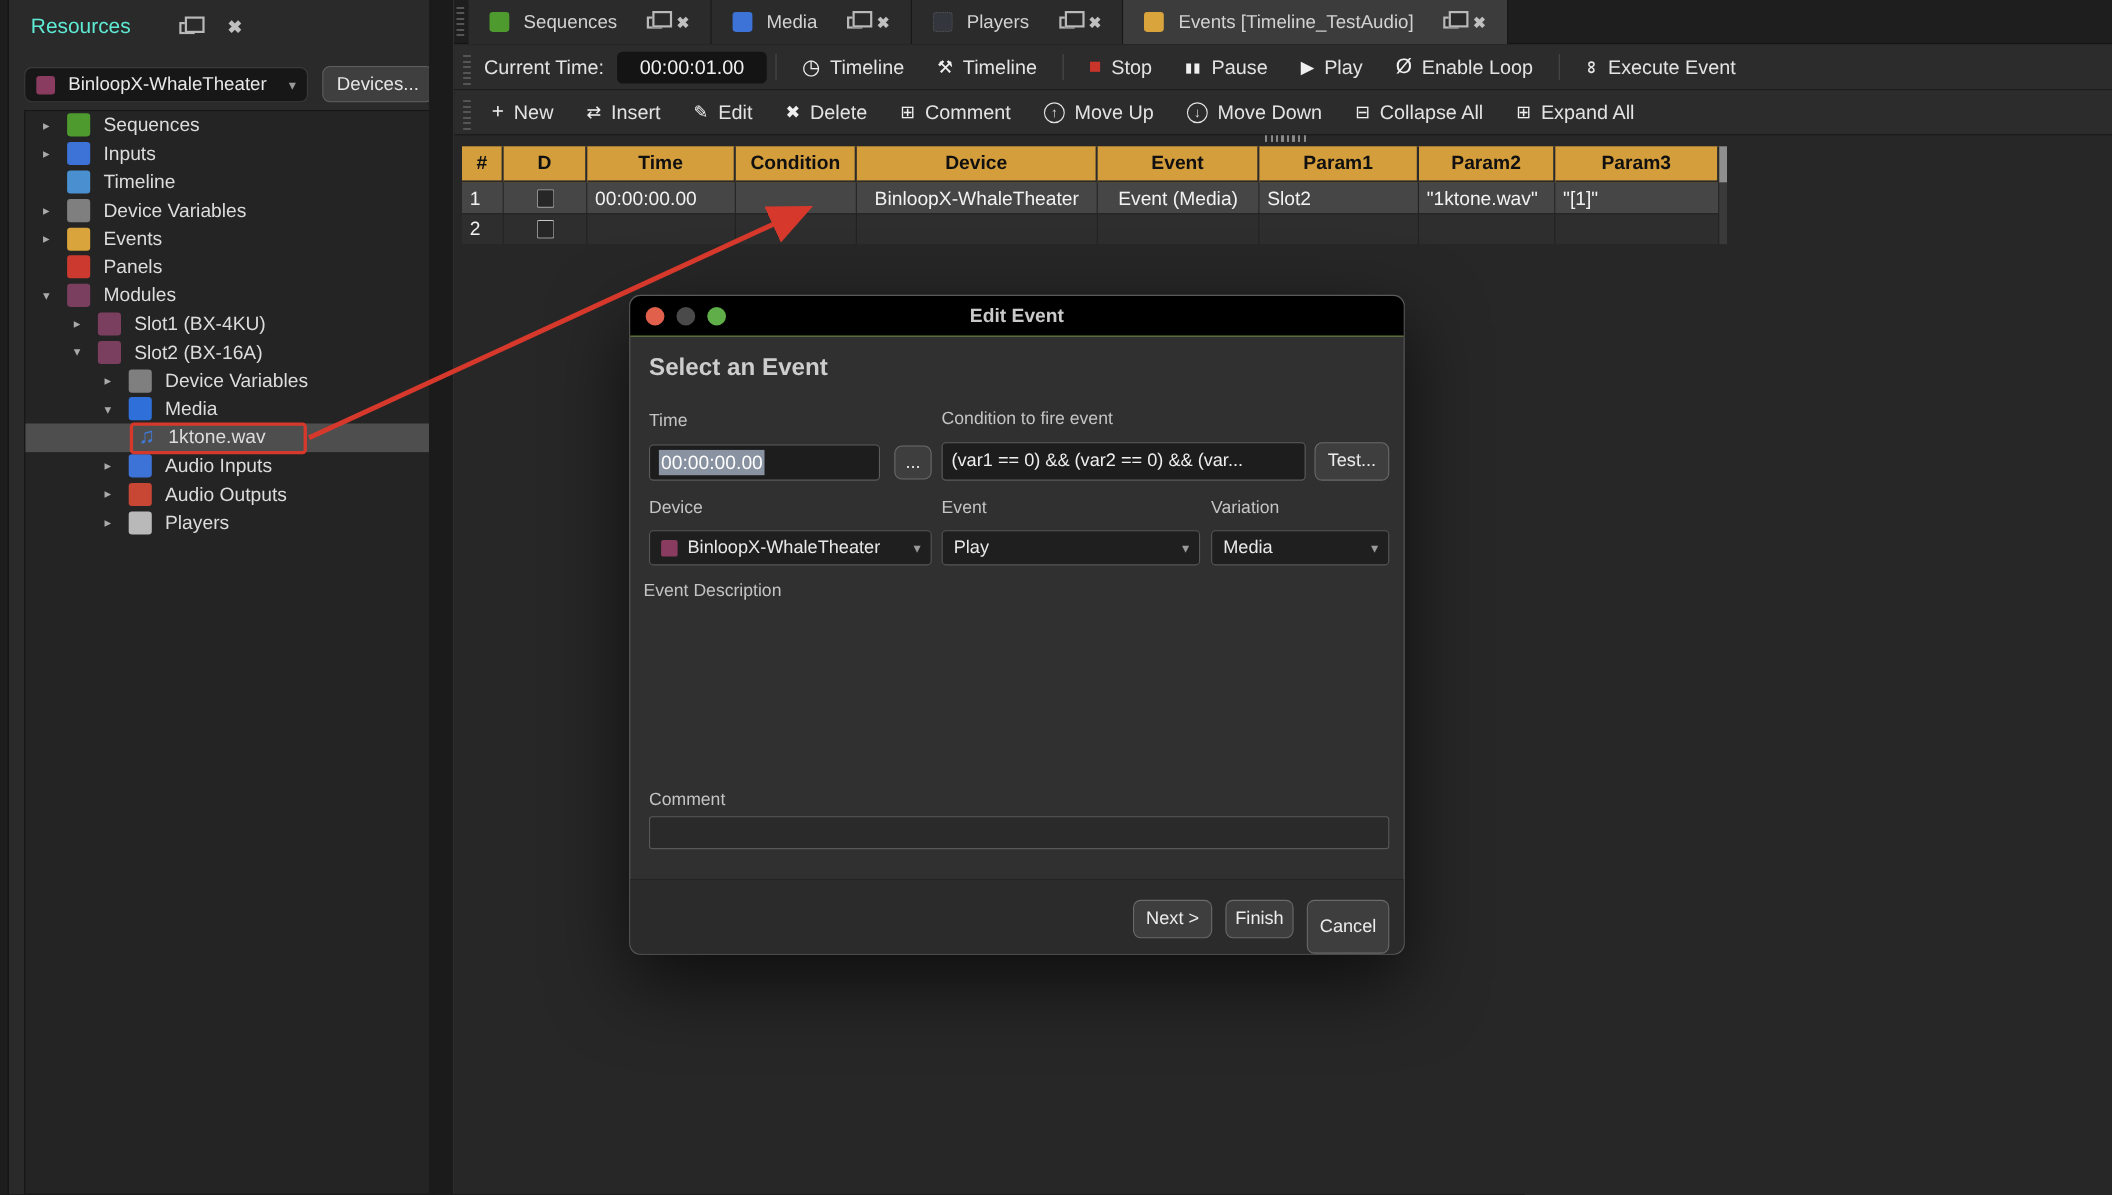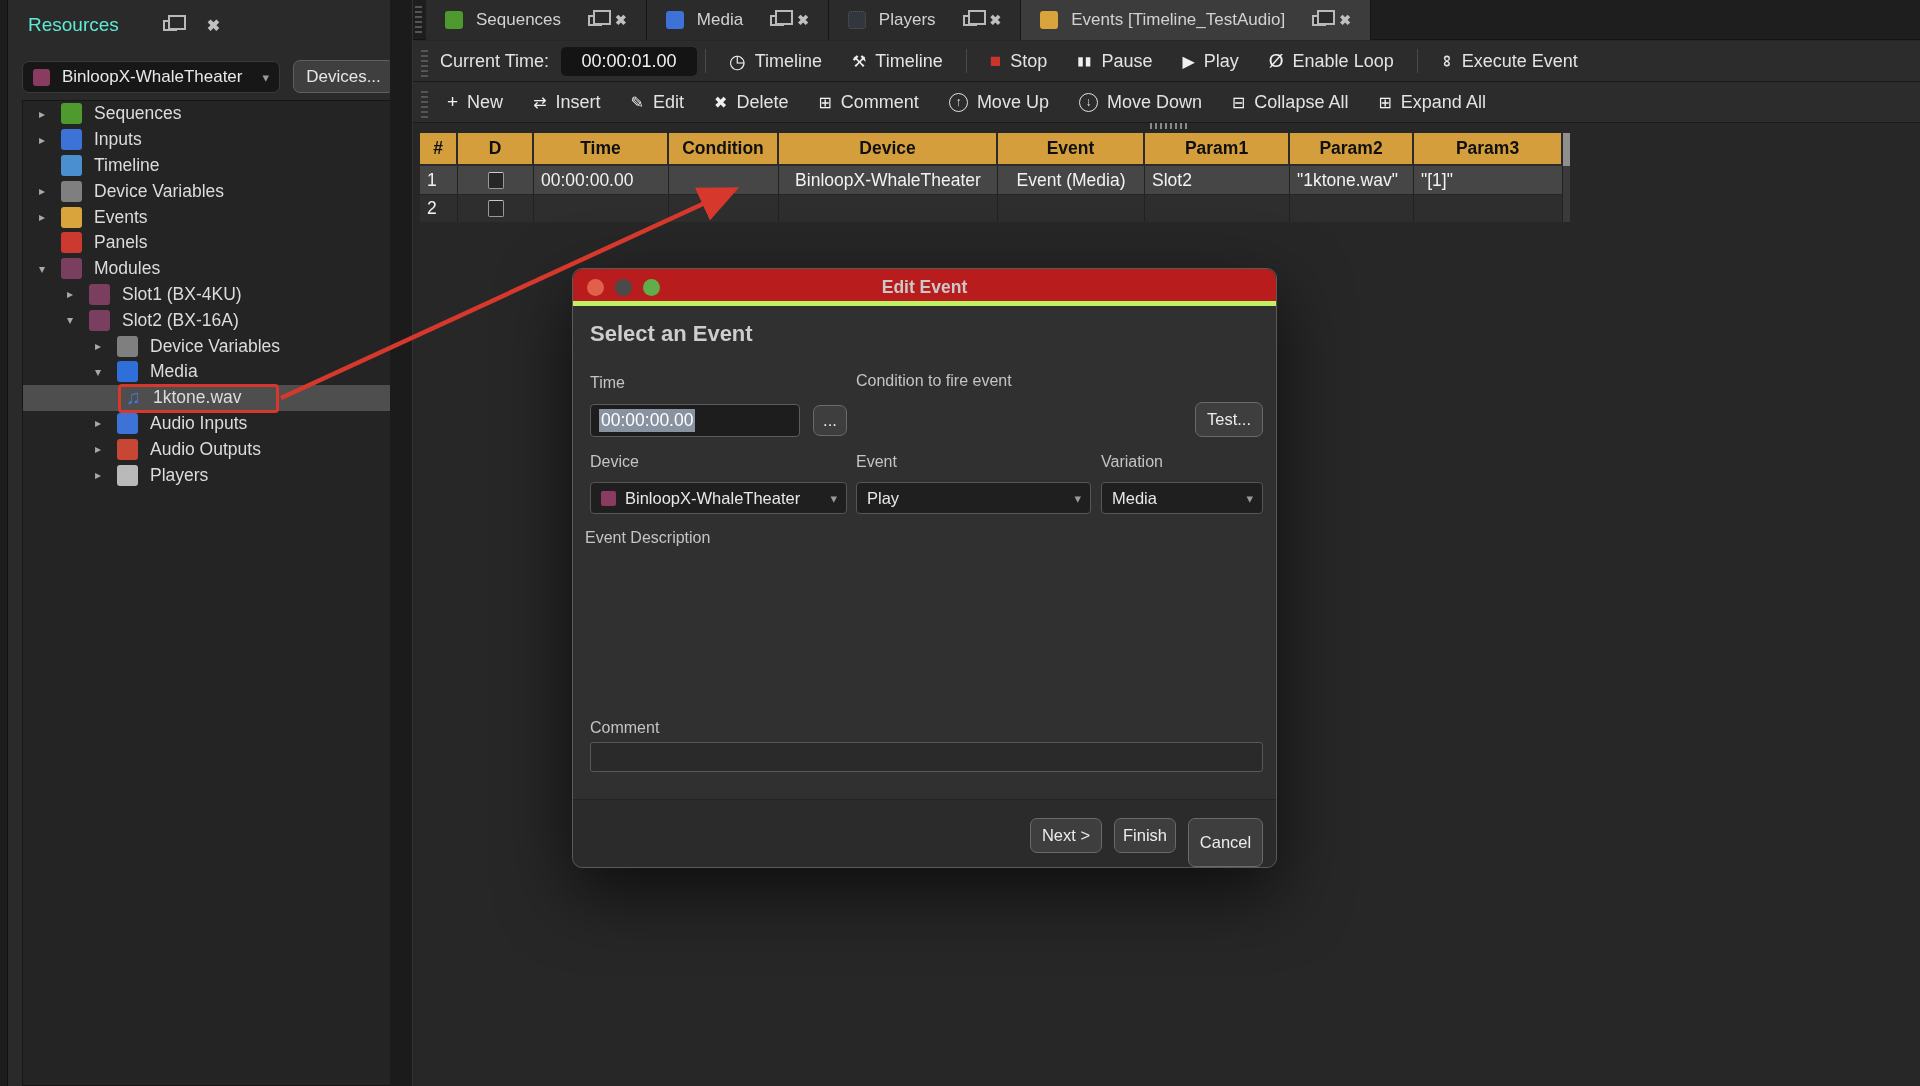--- a/index.html
+++ b/index.html
@@ -81,22 +81,22 @@
   .hdr-end { position:absolute; left:1563px; top:133px; width:7px; height:33px; background:#8f8f8f; }
   .row-end { position:absolute; left:1563px; top:166px; width:7px; height:56px; background:#3a3a3a; }
 
   
   .hl-box { position:absolute; left:118px; top:384px; width:161px; height:29px; border:3px solid #d6392c; border-radius:4px; z-index:61; }
   #overlay { position:absolute; left:0; top:0; width:1920px; height:1086px; z-index:60; pointer-events:none; }
 
   
   .dialog { position:absolute; left:572px; top:268px; width:705px; height:600px; background:#303030;
             border:1px solid #5a5a5a; border-radius:10px; box-shadow:0 25px 70px rgba(0,0,0,.65); z-index:50; }
-  .dlg-titlebar { position:absolute; left:0; top:0; right:0; height:37px; background:#b91c1c;
-                  border-bottom:5px solid #bef264; border-radius:10px 10px 0 0; }
+  .dlg-titlebar { position:absolute; left:0; top:0; right:0; height:37px; background:#000000;
+                  border-bottom:1px solid #bef264; border-radius:10px 10px 0 0; }
   .light { position:absolute; top:10px; width:17px; height:17px; border-radius:50%; }
   .light.red { left:14px; background:#e0604c; } .light.gray { left:42px; background:#4a4a4a; } .light.green { left:70px; background:#5fae49; }
   .dlg-title { position:absolute; left:0; right:0; top:0; height:37px; display:flex; align-items:center; justify-content:center;
                font-size:17.5px; font-weight:bold; color:#c9c9c9; }
   .dlg-heading { position:absolute; left:17px; top:52px; font-size:22px; font-weight:bold; color:#cdcdcd; }
   .dlg-label { position:absolute; font-size:16px; color:#c4c4c4; }
   .dlg-input { position:absolute; background:#1d1d1d; border:1px solid #5c5c5c; border-radius:4px; color:#eee; font-size:17.5px;
                display:flex; align-items:center; padding:0 8px; white-space:nowrap; overflow:hidden; }
   .seltext { background:#8892a1; color:#fff; padding:1px 2px; }
   .dlg-btn { position:absolute; background:#3e3e3e; border:1px solid #6a6a6a; border-radius:7px; color:#ececec; font-size:16.5px;
@@ -372,20 +372,21 @@
     </div>
     <div class="dlg-heading">Select an Event</div>
 
     <div class="dlg-label" style="left:17px; top:105px;">Time</div>
     <div class="dlg-input" style="left:17px; top:135px; width:210px; height:33px;">
       <span class="seltext">00:00:00.00</span>
     </div>
     <div class="dlg-btn" style="left:240px; top:136px; width:34px; height:31px;">...</div>
 
     <div class="dlg-label" style="left:283px; top:103px;">Condition to fire event</div>
+    <div class="dlg-input" style="left:283px; top:133px; width:331px; height:35px; font-size:16.5px;">(var1 == 0) &amp;&amp; (var2 == 0) &amp;&amp; (var...</div>
     <div class="dlg-btn" style="left:622px; top:133px; width:68px; height:35px;">Test...</div>
 
     <div class="dlg-label" style="left:17px; top:184px;">Device</div>
     <div class="dlg-label" style="left:283px; top:184px;">Event</div>
     <div class="dlg-label" style="left:528px; top:184px;">Variation</div>
 
     <div class="dlg-sel" style="left:17px; top:213px; width:257px; height:32px;">
       <span class="sw2" style="background: rgb(138, 60, 96);"></span>
       <span>BinloopX-WhaleTheater</span>
       <span class="caret">▾</span>

